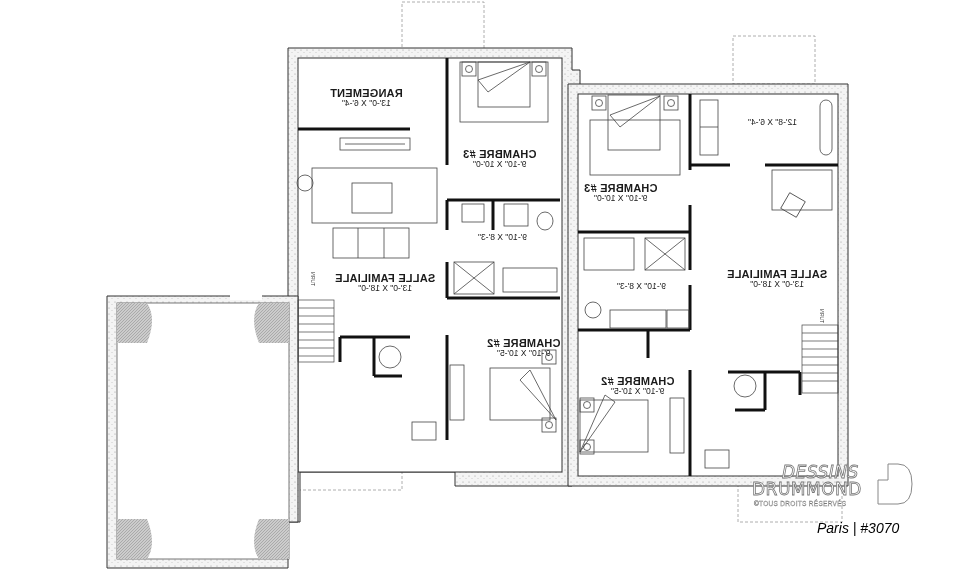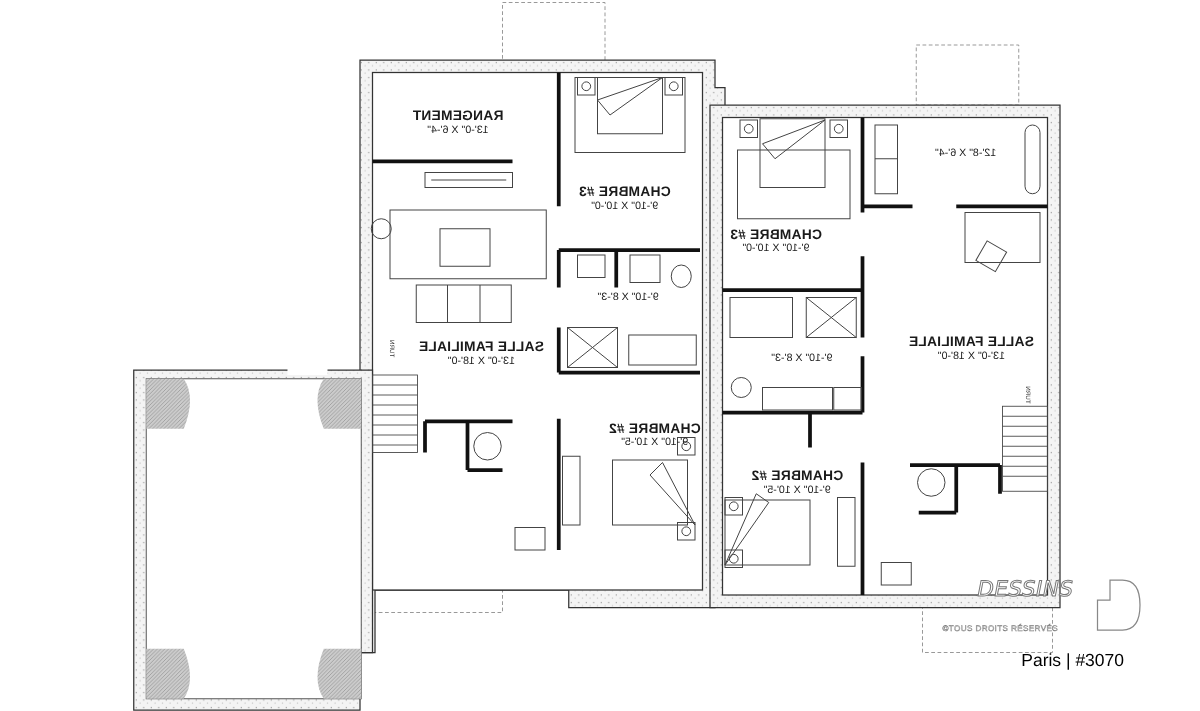--- a/index.html
+++ b/index.html
@@ -11,21 +11,21 @@
     .lbl .n { font-weight: bold; font-size: 11px; letter-spacing: 0.2px; }
     .lbl .d { font-size: 8.5px; }
     .turn { position: absolute; font-size: 5px; transform: rotate(90deg) scaleX(-1); color:#333; }
     #brand { position: absolute; left: 752px; top: 462px; width: 180px; height: 90px; }
     #brand .w1, #brand .w2 { font-family: "DejaVu Sans", sans-serif; font-size: 17px; color: #fff;
       -webkit-text-stroke: 0.8px #777; letter-spacing: 0.5px; position: absolute; font-weight: normal; }
     #brand .w1 { left: 30px; top: 0px; font-style: italic; }
     #brand .w2 { left: 0px; top: 17px; }
     #brand .copy { position: absolute; left: 2px; top: 38px; font-size: 6.5px; color: #fff;
       -webkit-text-stroke: 0.35px #777; letter-spacing: 0.3px; }
-    #brand .plan { position: absolute; left: 65px; top: 58px; font-size: 14px; color: #000; }
+    #brand .plan { position: absolute; left: 65px; top: 58px; font-size: 14px; color: #000; font-style: italic; }
   </style>
 </head>
 <body>
 
 <svg id="plan" viewBox="0 0 960 569" xmlns="http://www.w3.org/2000/svg">
   <defs>
     <pattern id="speck" width="6" height="6" patternUnits="userSpaceOnUse">
       <rect width="6" height="6" fill="#f4f4f4"></rect>
       <circle cx="1" cy="2" r="0.5" fill="#888"></circle>
       <circle cx="4" cy="4.5" r="0.4" fill="#999"></circle>
@@ -222,15 +222,16 @@
   <div class="d">13'-0" X 18'-0"</div>
 </div>
 <div class="lbl" style="left:601px;top:375px;">
   <div class="n">CHAMBRE #2</div>
   <div class="d">9'-10" X 10'-5"</div>
 </div>
 <div class="turn" style="left:815px;top:313px;">TURN</div>
 
 <div id="brand">
   <div class="w1">DESSINS</div>
+  <div class="w2">DRUMMOND</div>
   <div class="copy">©TOUS DROITS RÉSERVÉS</div>
   <div class="plan">Paris | #3070</div>
 </div>
 
 </body></html>

